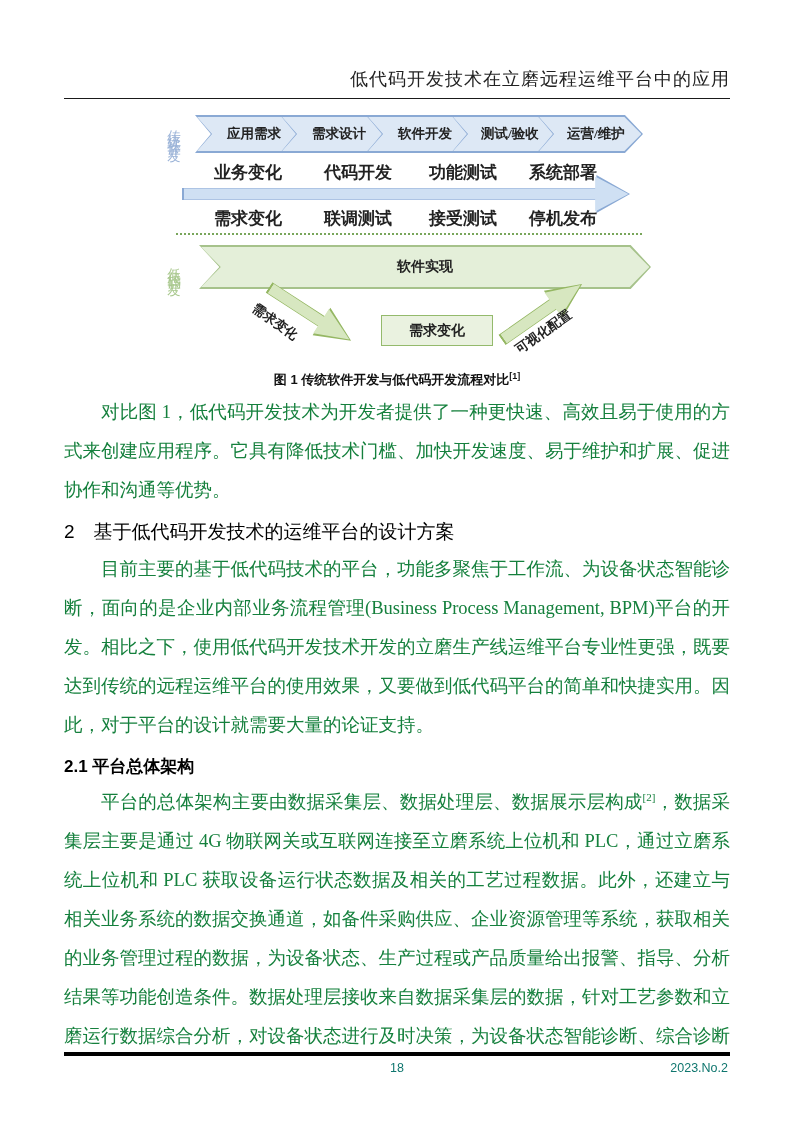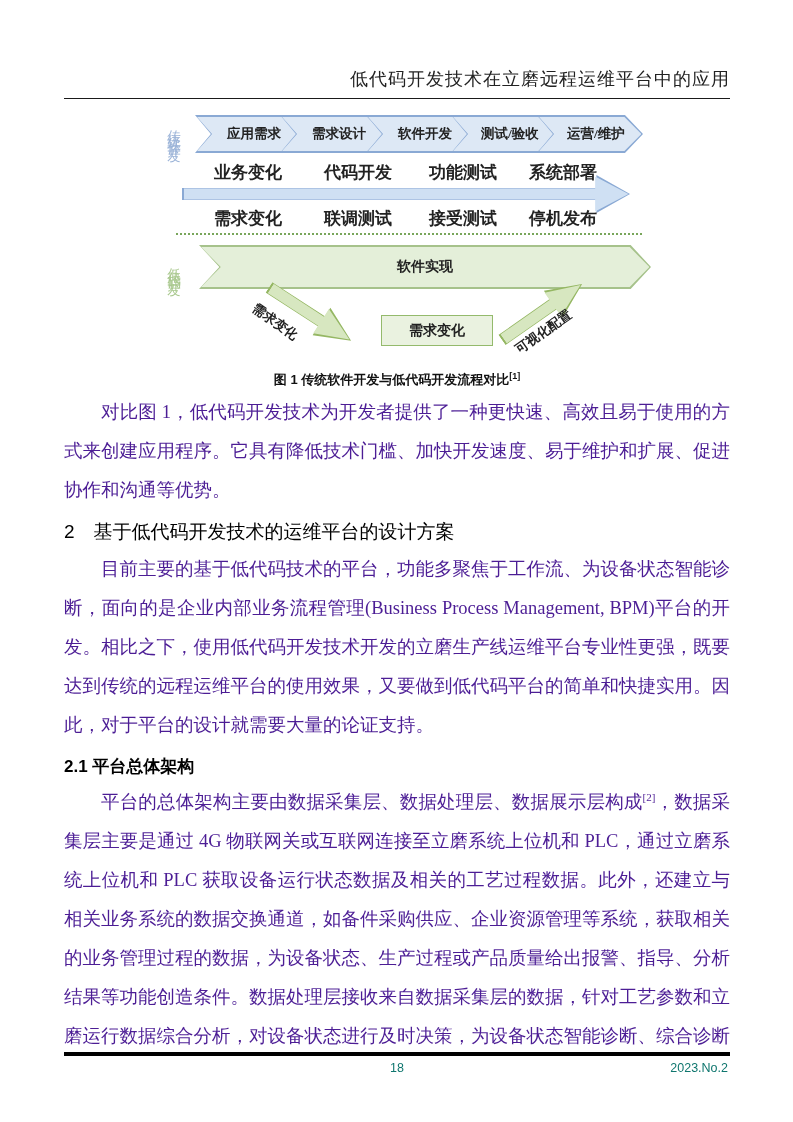--- a/index.html
+++ b/index.html
@@ -66,21 +66,21 @@
   .lc-box { position:absolute; left:244px; top:204px; width:112px; height:31px;
     background:#eaf2e0; border:1.5px solid #94ba6c;
     display:flex; align-items:center; justify-content:center;
     font-weight:bold; font-size:14px; color:#222; }
 
   .caption { text-align:center; font-family:"Liberation Sans","DejaVu Sans",sans-serif;
              font-weight:bold; font-size:13px; color:#111; margin-top:8px; margin-bottom:4px; }
   .caption sup { font-size:9px; }
 
   
-  .body-p { font-size:18.5px; line-height:39px; text-align:justify; text-indent:2em; color:#4c1d95; }
+  .body-p { font-size:18.5px; line-height:39px; text-align:justify; text-indent:2em; color:#15803d; }
   .body-p sup { font-size:11px; line-height:0; }
   .h-sec { font-family:"Liberation Sans","DejaVu Sans",sans-serif; font-weight:normal;
            font-size:19px; color:#000; margin:9px 0 5px 0; line-height:26px; }
   .h-sub { font-family:"Liberation Sans","DejaVu Sans",sans-serif; font-weight:bold;
            font-size:17px; color:#000; margin:10px 0 4px 0; line-height:24px; }
 
   
   .footer { position:absolute; left:64px; right:63px; top:1052px; height:30px;
             border-top:4px solid #000; font-family:Liberation Sans, sans-serif;
             font-size:12.5px; color:#0f766e; }

